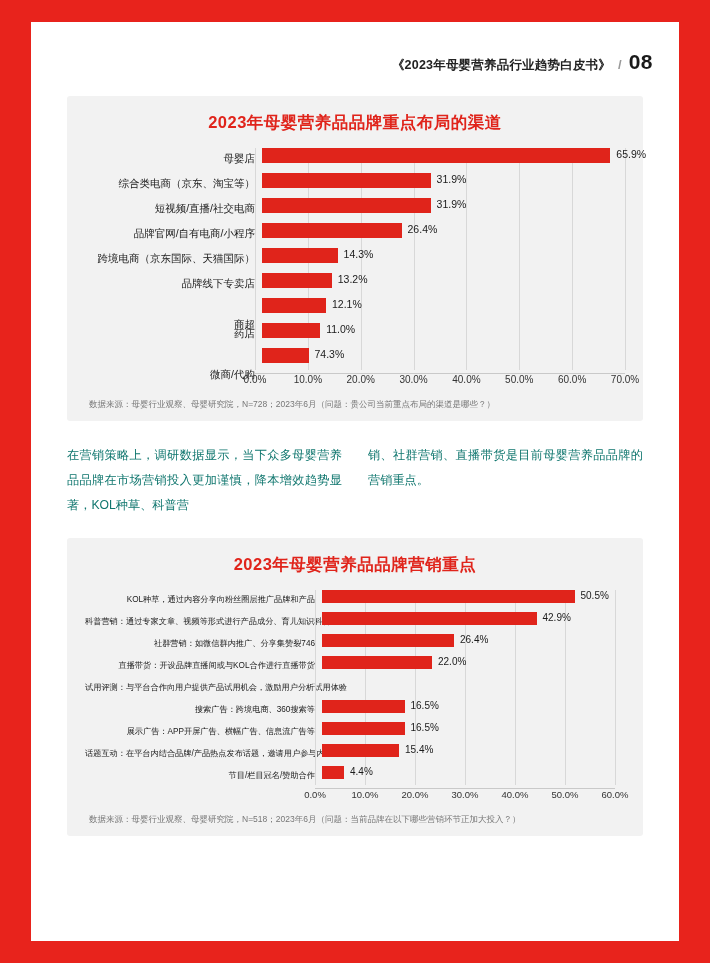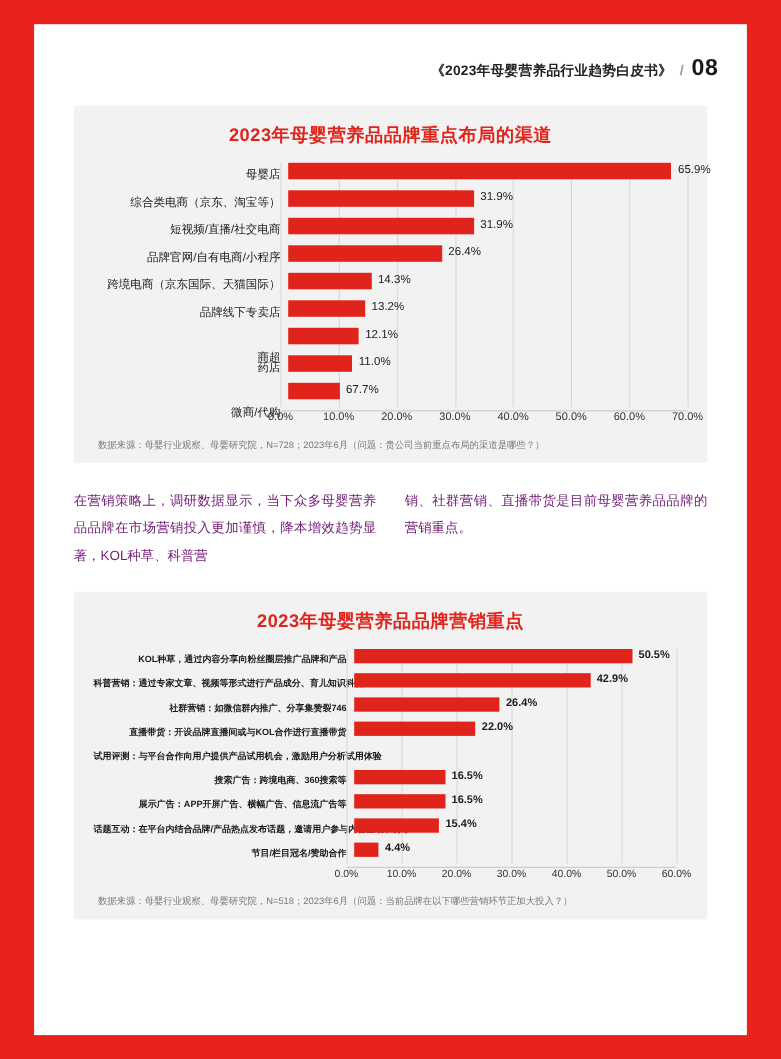--- a/index.html
+++ b/index.html
@@ -145,26 +145,26 @@
   
   .body-text {
     display: flex;
     gap: 26px;
     margin: 22px 36px 20px 36px;
   }
   .col {
     flex: 1;
     font-size: 12.2px;
     line-height: 2.05;
-    color: #701a75;
+    color: #0f766e;
     text-align: justify;
   }
 
   .chart2 .row-label { font-size: 8.2px; }
-  .chart2 .row { height: 19px; margin-bottom: 3px; font-weight: bold; }
+  .chart2 .row { height: 19px; margin-bottom: 3px; }
   .chart2 .bar { height: 13px; }
   .chart2 .bar-val { font-size: 10px; }
   .chart2 .tick { font-size: 9.5px; }
 </style>
 </head>
 <body>
 
 <div class="page">
 
   <div class="header">
@@ -240,21 +240,21 @@
             <div class="row-label" style="width: 170px;">药店</div>
             <div class="bar-area">
               <div class="bar" style="width: 58.1429px; background: rgb(224, 36, 27);"></div>
               <div class="bar-val">11.0%</div>
             </div>
           </div>
           <div class="row">
             <div class="row-label" style="width: 170px; margin-top: 31px;">微商/代购</div>
             <div class="bar-area">
               <div class="bar" style="width: 46.5143px; background: rgb(224, 36, 27);"></div>
-              <div class="bar-val">67.7%</div>
+              <div class="bar-val">74.3%</div>
             </div>
           </div>
         </div>
       <div class="axis" id="axis1" style="margin-left: 170px; width: 370px;">
         <div class="axis-line"></div>
       <div class="tick" style="left: 0px;">0.0%</div>
           <div class="tick" style="left: 52.8571px;">10.0%</div>
           <div class="tick" style="left: 105.714px;">20.0%</div>
           <div class="tick" style="left: 158.571px;">30.0%</div>
           <div class="tick" style="left: 211.429px;">40.0%</div>

